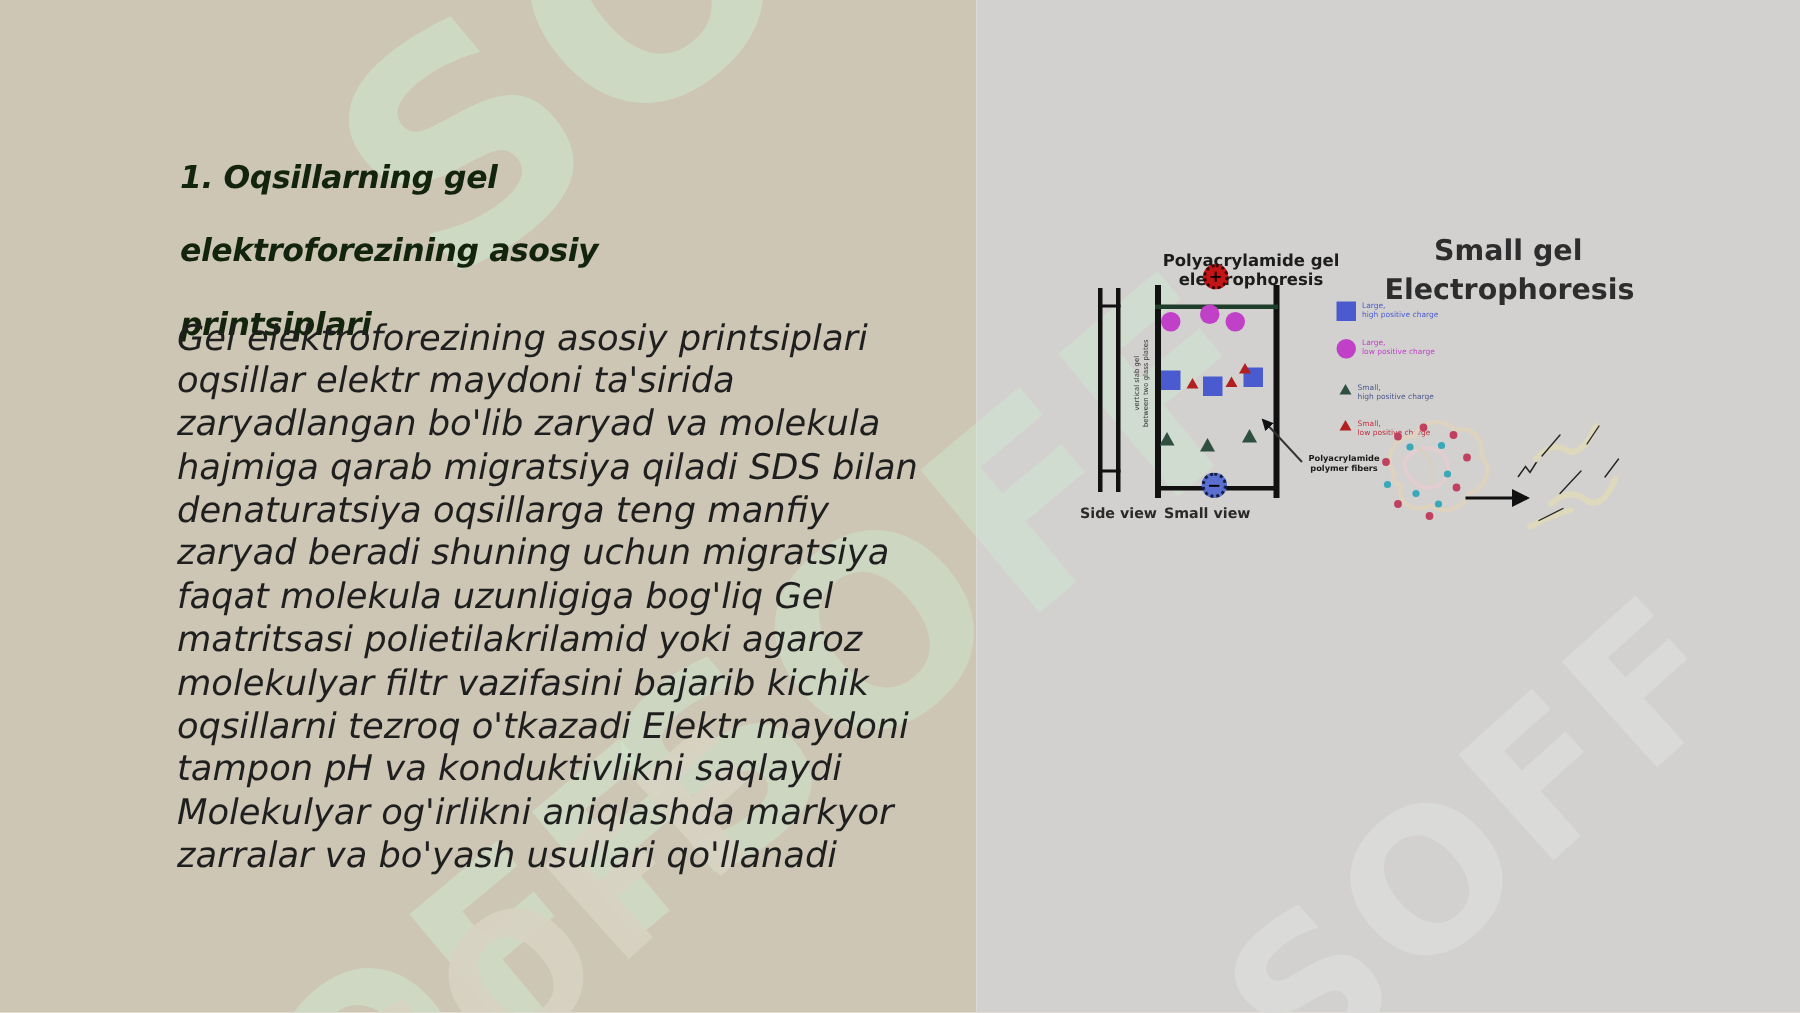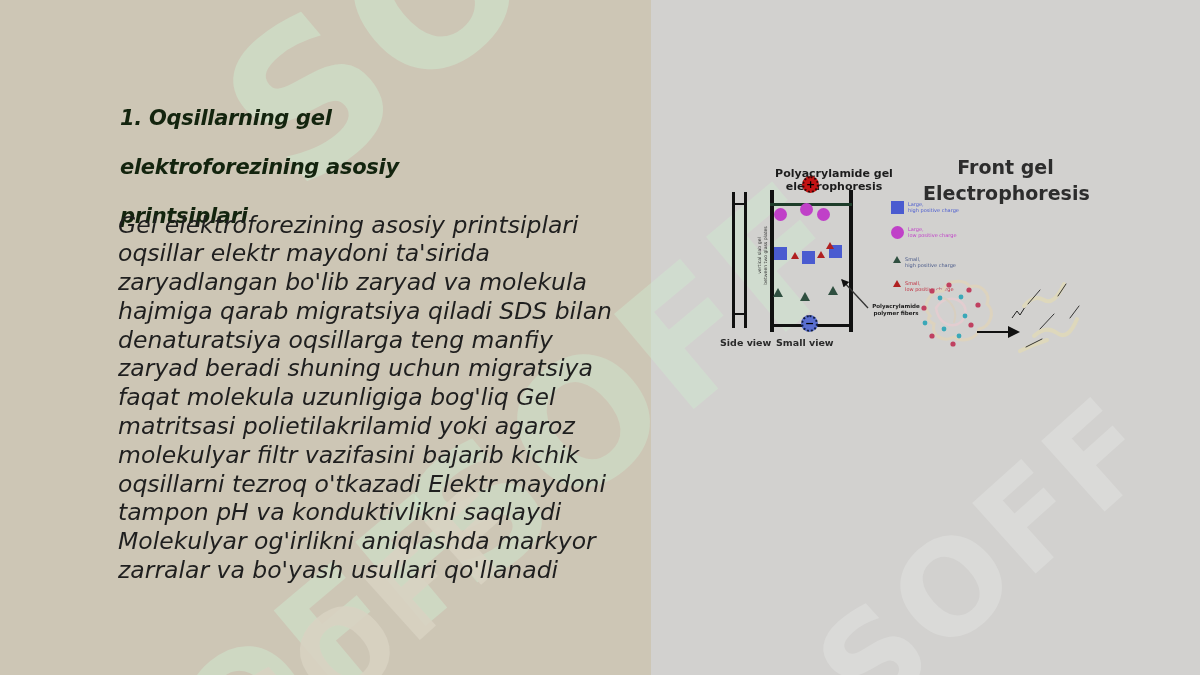--- a/index.html
+++ b/index.html
@@ -101,21 +101,21 @@
 matritsasi polietilakrilamid yoki agaroz
 molekulyar filtr vazifasini bajarib kichik
 oqsillarni tezroq o'tkazadi Elektr maydoni
 tampon pH va konduktivlikni saqlaydi
 Molekulyar og'irlikni aniqlashda markyor
 zarralar va bo'yash usullari qo'llanadi</p>
 
   <div class="diagram">
 
     <div class="pg-title">Polyacrylamide gel electrophoresis</div>
-    <div class="native-title">Front gel
+    <div class="native-title">Small gel
 Electrophoresis</div>
 
     <div class="bar sv-bar1"></div>
     <div class="bar sv-bar2"></div>
     <div class="bar sv-cap-top"></div>
     <div class="bar sv-cap-bot"></div>
     <div class="view-label sv-label">Side view</div>
 
     <div class="bar fv-bar-l"></div>
     <div class="bar fv-bar-r"></div>

